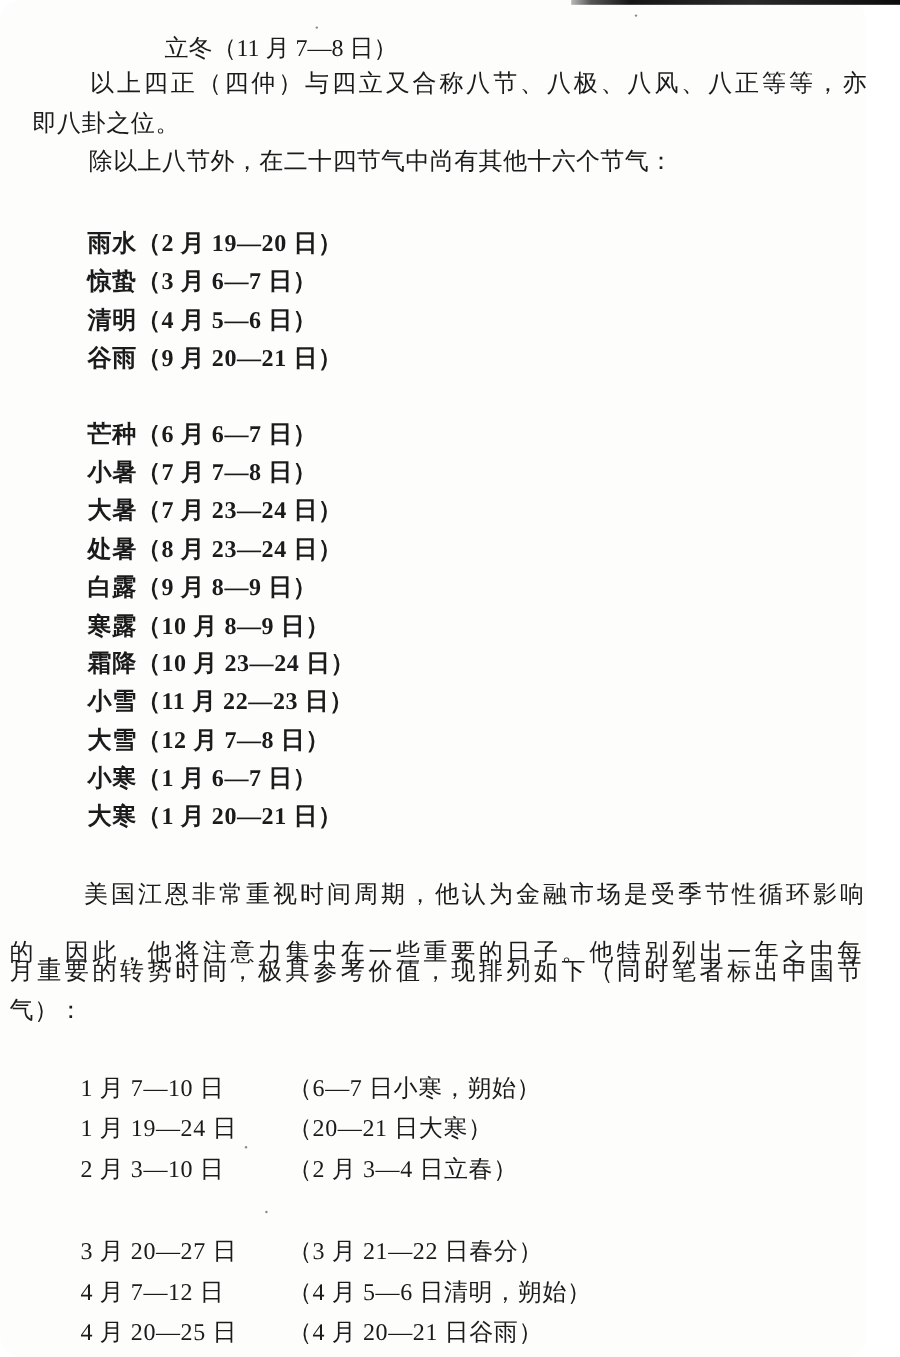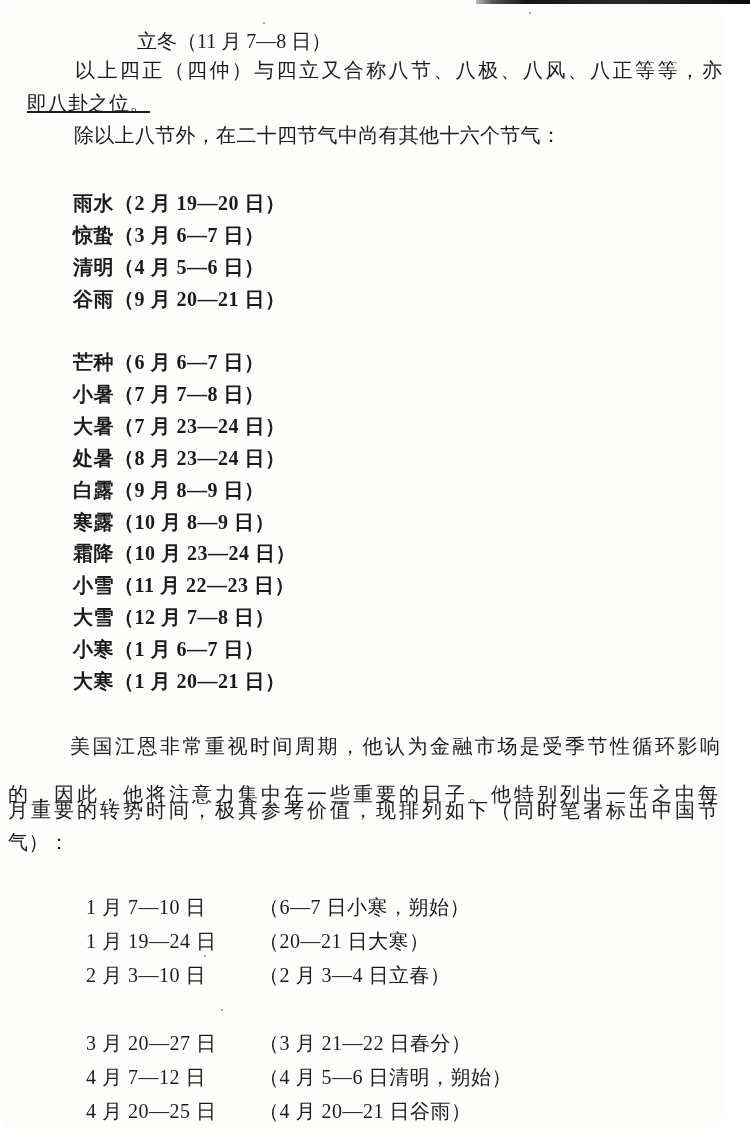--- a/index.html
+++ b/index.html
@@ -41,21 +41,21 @@
     position: absolute;
     background: #8a8a8a;
     border-radius: 50%;
   }
 
   
   .line-lidong { left: 137px; top: 31px; }
 
   
   .para1-l0 { left: 75px; top: 60px; letter-spacing: 2.4px; }
-  .para1-l1 { left: 27px; top: 93px; letter-spacing: 0.5px; text-decoration: underline; }
+  .para1-l1 { left: 27px; top: 93px; letter-spacing: 0.5px; }
 
   
   .line-intro { left: 74px; top: 125px; letter-spacing: 0.3px; }
 
   
   .term { left: 73px; letter-spacing: 0.5px; font-weight: bold; }
   .term-0  { top: 193px; }
   .term-1  { top: 225px; }
   .term-2  { top: 257px; }
   .term-3  { top: 289px; }
@@ -76,21 +76,20 @@
   .para2-l0 { left: 70px; top: 736px; letter-spacing: 2.5px; }
   .para2-l1 { left: 8px;  top: 768px; letter-spacing: 3.0px; margin-top: 16px; }
   .para2-l2 { left: 8px;  top: 800px; letter-spacing: 3.0px; }
   .para2-l3 { left: 8px;  top: 832px; letter-spacing: 0.5px; }
 
   
   .gann-row { left: 67px; letter-spacing: 0.5px; }
   .gann-row .range {
     display: inline-block;
     width: 173px;
-    margin-left: 19px;
   }
   .gann-0 { top: 897px; }
   .gann-1 { top: 931px; }
   .gann-2 { top: 965px; }
   .gann-3 { top: 999px; }
   .gann-4 { top: 1033px; }
   .gann-5 { top: 1067px; }
   .gann-6 { top: 1101px; }
 </style>
 </head>

